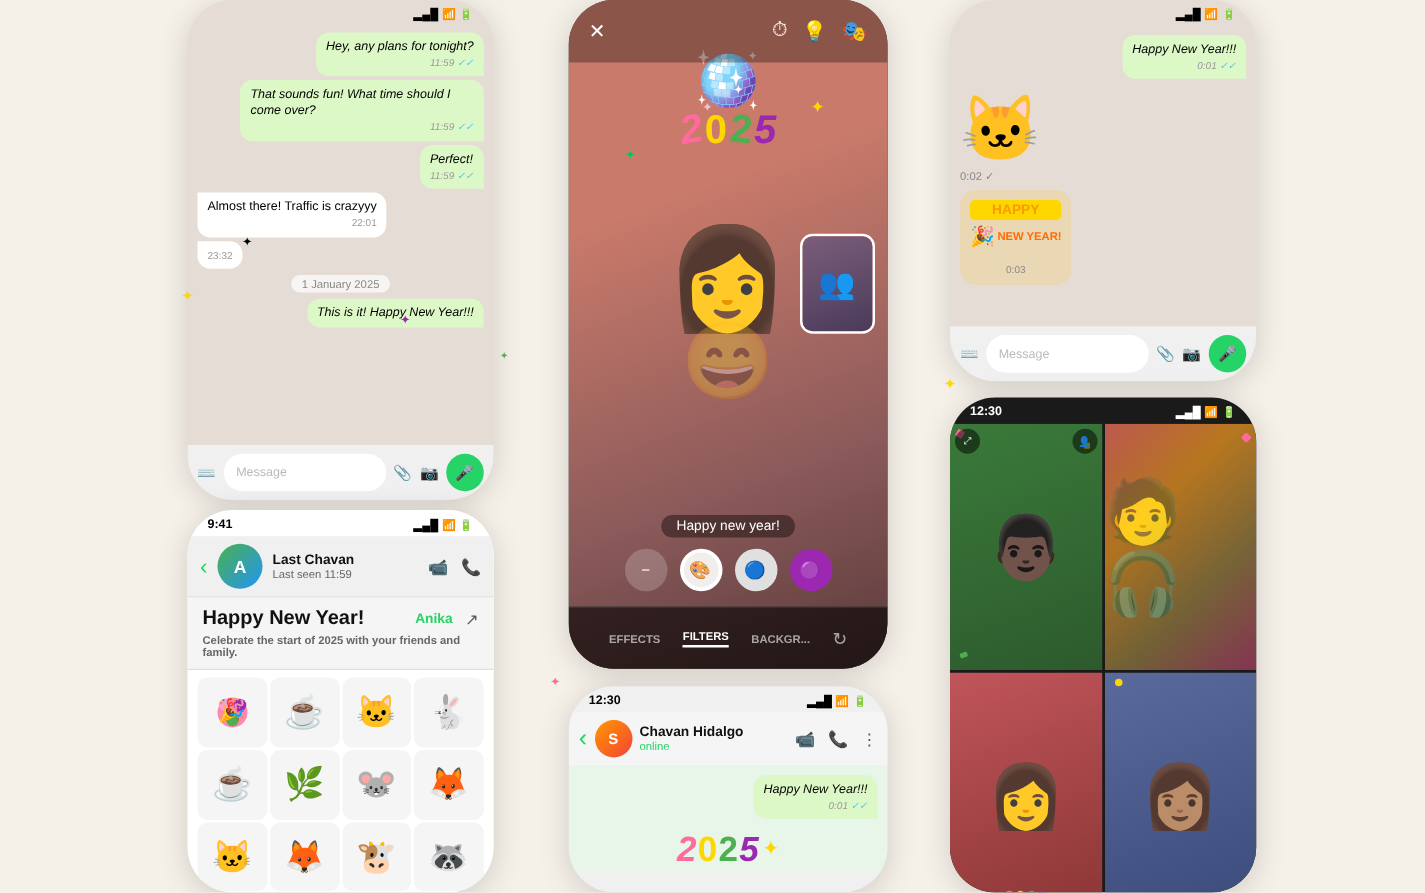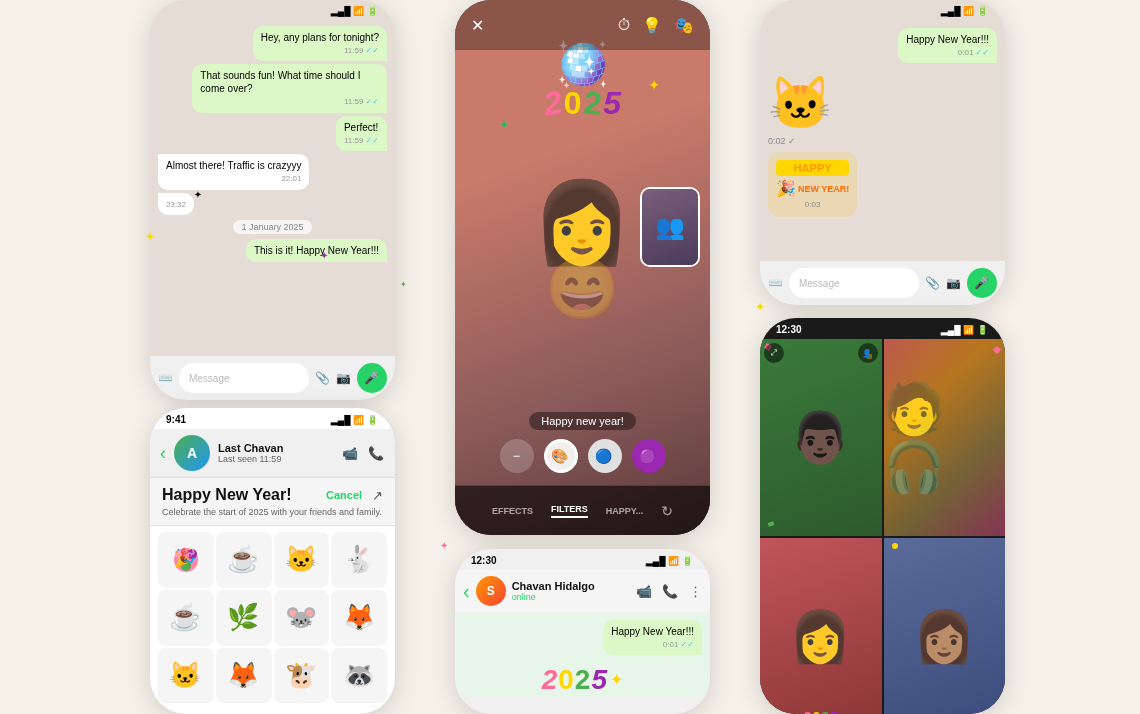--- a/index.html
+++ b/index.html
@@ -118,20 +118,21 @@
     .bubble-received {
       background: white;
       align-self: flex-start;
       border-radius: 0 10px 10px 10px;
     }
 
     .bubble-sent {
       background: #dcf8c6;
       align-self: flex-end;
       border-radius: 10px 10px 0 10px;
+      font-style: italic;
     }
 
     .bubble-time {
       font-size: 8px;
       color: #999;
       text-align: right;
       margin-top: 2px;
     }
 
     .bubble-time .check {
@@ -458,25 +459,25 @@
     <div class="header-icons">
       <span>📹</span>
       <span>📞</span>
     </div>
   </div>
 
   <div class="sticker-pack-header">
     <div class="sticker-action-row">
       <div style="font-size:16px;font-weight:700;color:#111;">Happy New Year!</div>
       <div style="display:flex;align-items:center;gap:10px;">
-        <span class="cancel-btn">Cancel</span>
+        <span class="cancel-btn">Anika</span>
         <span class="share-icon">↗</span>
       </div>
     </div>
-    <div style="font-size:9px;color:#666;margin-top:3px;">Celebrate the start of 2025 with your friends and family.</div>
+    <div style="font-size:9px;color:#666;margin-top:3px;font-weight:bold;">Celebrate the start of 2025 with your friends and family.</div>
   </div>
 
   <div class="sticker-grid">
 
     <div class="sticker-cell">
       <svg width="40" height="40" viewBox="0 0 40 40">
         <circle cx="20" cy="20" r="12" fill="#ff6b9d" opacity="0.8"></circle>
         <circle cx="14" cy="14" r="5" fill="#ff9ecb"></circle>
         <circle cx="26" cy="14" r="5" fill="#9c27b0"></circle>
         <circle cx="20" cy="26" r="5" fill="#4caf50"></circle>
@@ -573,21 +574,21 @@
   <div style="position:absolute;bottom:62px;left:0;right:0;display:flex;justify-content:center;gap:10px;z-index:10;">
     <div style="width:34px;height:34px;border-radius:50%;background:rgba(255,255,255,0.2);display:flex;align-items:center;justify-content:center;color:white;font-size:12px;">−</div>
     <div style="width:34px;height:34px;border-radius:50%;background:rgba(255,255,255,0.9);border:3px solid white;display:flex;align-items:center;justify-content:center;font-size:14px;">🎨</div>
     <div style="width:34px;height:34px;border-radius:50%;background:#e0e0e0;display:flex;align-items:center;justify-content:center;font-size:14px;">🔵</div>
     <div style="width:34px;height:34px;border-radius:50%;background:#9c27b0;display:flex;align-items:center;justify-content:center;font-size:14px;color:white;">🟣</div>
   </div>
 
   <div style="position:absolute;bottom:0;left:0;right:0;height:50px;background:rgba(0,0,0,0.6);display:flex;justify-content:center;align-items:center;gap:18px;z-index:10;border-top:1px solid rgba(255,255,255,0.15);">
     <span style="color:rgba(255,255,255,0.6);font-size:9px;font-weight:600;">EFFECTS</span>
     <span style="color:white;font-size:9px;font-weight:700;border-bottom:2px solid white;padding-bottom:2px;">FILTERS</span>
-    <span style="color:rgba(255,255,255,0.6);font-size:9px;font-weight:600;">HAPPY...</span>
+    <span style="color:rgba(255,255,255,0.6);font-size:9px;font-weight:600;">BACKGR...</span>
     <span style="color:rgba(255,255,255,0.6);font-size:14px;">↻</span>
   </div>
 </div>
 
 <div class="screen-container phone-chat-bottom">
 
   <div class="phone-status-bar">
     <span>12:30</span>
     <div class="status-icons">
       <span>▂▄█</span>
@@ -648,21 +649,21 @@
 
     <div style="align-self:flex-start;font-size:52px;margin-top:4px;">🐱</div>
     <div style="font-size:9px;color:#888;align-self:flex-start;margin-top:-4px;">0:02 ✓</div>
 
     <div style="align-self:flex-start;background:rgba(255,200,50,0.2);border-radius:12px;padding:8px;text-align:center;">
       <div style="font-size:11px;font-weight:700;color:#ff9800;background:#ffd700;padding:2px 6px;border-radius:4px;margin-bottom:3px;">HAPPY</div>
       <div style="font-size:9px;font-weight:700;color:#ff6b00;display:flex;gap:2px;align-items:center;">
         <span style="font-size:16px;">🎉</span>
         <span>NEW YEAR!</span>
       </div>
-      <div style="font-size:8px;color:#888;margin-top:2px;">0:03</div>
+      <div style="font-size:8px;color:#888;margin-top:12px;">0:03</div>
     </div>
   </div>
 
   <div class="message-input-bar">
     <span class="icon-sm">⌨️</span>
     <div class="msg-input-field">
       <span style="color:#bbb;font-size:10px;">Message</span>
     </div>
     <span class="icon-sm">📎</span>
     <span class="icon-sm">📷</span>

